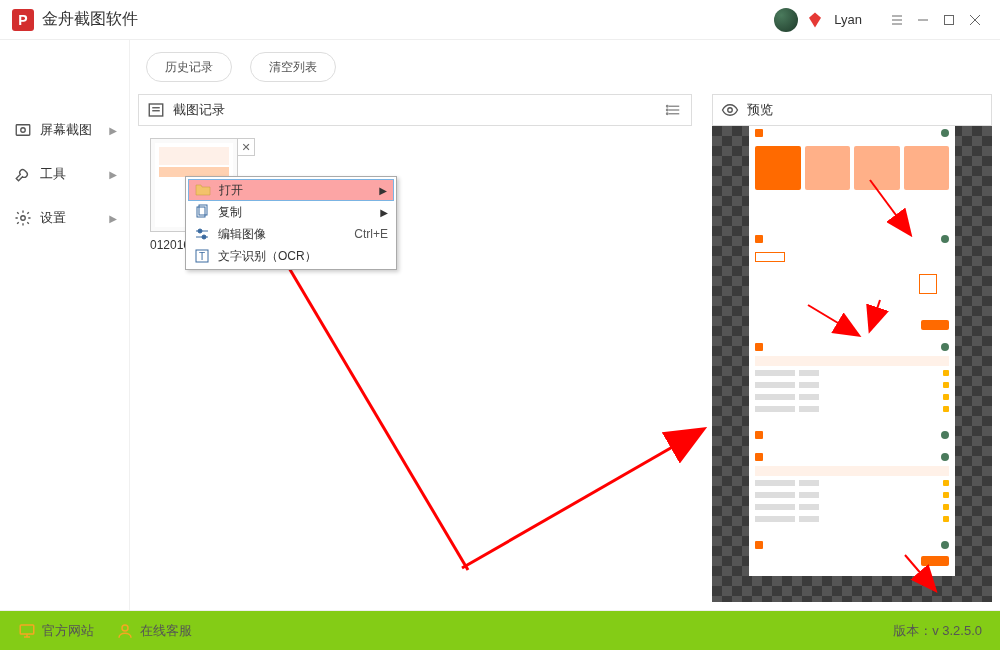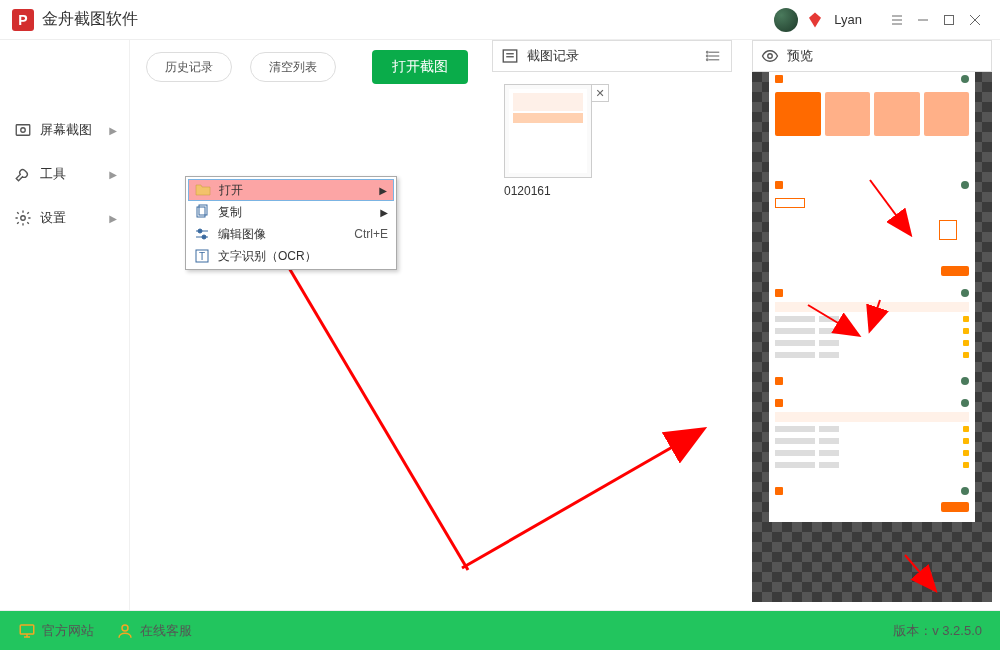--- a/index.html
+++ b/index.html
@@ -20,21 +20,21 @@
 .main { display: flex; height: 570px; }
 
 
 .sidebar { width: 130px; padding-top: 68px; border-right: 1px solid #f0f0f0; }
 .side-item { height: 44px; display: flex; align-items: center; padding: 0 12px 0 14px; cursor: pointer; gap: 8px; }
 .side-item .icon { width: 18px; height: 18px; color: #555; flex-shrink: 0; }
 .side-item .label { flex: 1; font-size: 13px; }
 .side-item .chevron { color: #999; font-size: 10px; }
 
 
-.content { flex: 1; display: flex; flex-direction: row; padding: 0 0px; }
+.content { flex: 1; display: flex; flex-direction: column; padding: 0 0px; }
 .toolbar { height: 54px; display: flex; align-items: center; padding: 0 16px; gap: 18px; }
 .pill-btn { height: 30px; padding: 0 18px; border: 1px solid #ddd; border-radius: 15px; background: #fff; cursor: pointer; font-size: 12px; color: #555; display: flex; align-items: center; }
 .toolbar-spacer { flex: 1; }
 .primary-btn { height: 34px; padding: 0 20px; background: #0aac4a; color: #fff; border: none; border-radius: 4px; cursor: pointer; font-size: 14px; display: flex; align-items: center; }
 
 
 .panels { flex: 1; display: flex; gap: 20px; padding: 0 8px 8px 8px; min-height: 0; justify-content: space-between; }
 .panel { flex: 1; display: flex; flex-direction: column; min-width: 0; }
 .panel-header { height: 32px; border: 1px solid #ddd; display: flex; align-items: center; padding: 0 8px; gap: 8px; background: #fff; }
 .panel-header .ph-icon { width: 18px; height: 18px; color: #555; }
@@ -85,21 +85,21 @@
 .pv-table .row .c2 { width: 20px; height: 6px; background: #ddd; }
 .pv-table .row .star { width: 6px; height: 6px; background: #ffb800; border-radius: 1px; margin-left: auto; }
 .pv-spacer { height: 8px; background: #fff; }
 .pv-footer { height: 18px; background: #fff; display:flex; align-items:center; padding:0 6px; }
 .pv-footer .ftbn { width: 28px; height: 10px; background: #ff6a00; margin-left:auto; border-radius:2px; }
 
 
 .arrows { position: absolute; inset: 0; pointer-events: none; z-index: 15; }
 
 
-.statusbar { position: absolute; bottom: 0; left: 0; right: 0; height: 40px; border-top: 1px solid #eee; display: flex; align-items: center; padding: 0 18px; gap: 22px; font-size: 13px; color: #555; background:#22c55e; }
+.statusbar { position: absolute; bottom: 0; left: 0; right: 0; height: 40px; border-top: 1px solid #eee; display: flex; align-items: center; padding: 0 18px; gap: 22px; font-size: 13px; color: #555; background:#84cc16; }
 .status-item { display: flex; align-items: center; gap: 6px; cursor: pointer; }
 .status-item .si-icon { width: 18px; height: 18px; color: #f5a623; }
 .status-spacer { flex: 1; }
 .version { color: #555; text-align: right; }
 </style>
 </head>
 <body>
 
 <div class="titlebar">
   <div class="app-logo">P</div>
@@ -165,23 +165,20 @@
 
   <div class="content">
     <div class="toolbar">
       <button class="pill-btn">
           <span>历史记录</span>
         </button>
       <button class="pill-btn">
           <span>清空列表</span>
         </button>
       <div class="toolbar-spacer"></div>
-      <button class="primary-btn">
-          <span>打开截图</span>
-        </button>
     </div>
 
     <div class="panels">
 
       <div class="panel">
         <div class="panel-header">
           <svg class="ph-icon" viewBox="0 0 24 24" fill="none" stroke="currentColor" stroke-width="1.8">
               <rect x="3" y="4" width="18" height="16"></rect>
               <line x1="7" y1="9" x2="17" y2="9"></line>
               <line x1="7" y1="13" x2="17" y2="13"></line>

